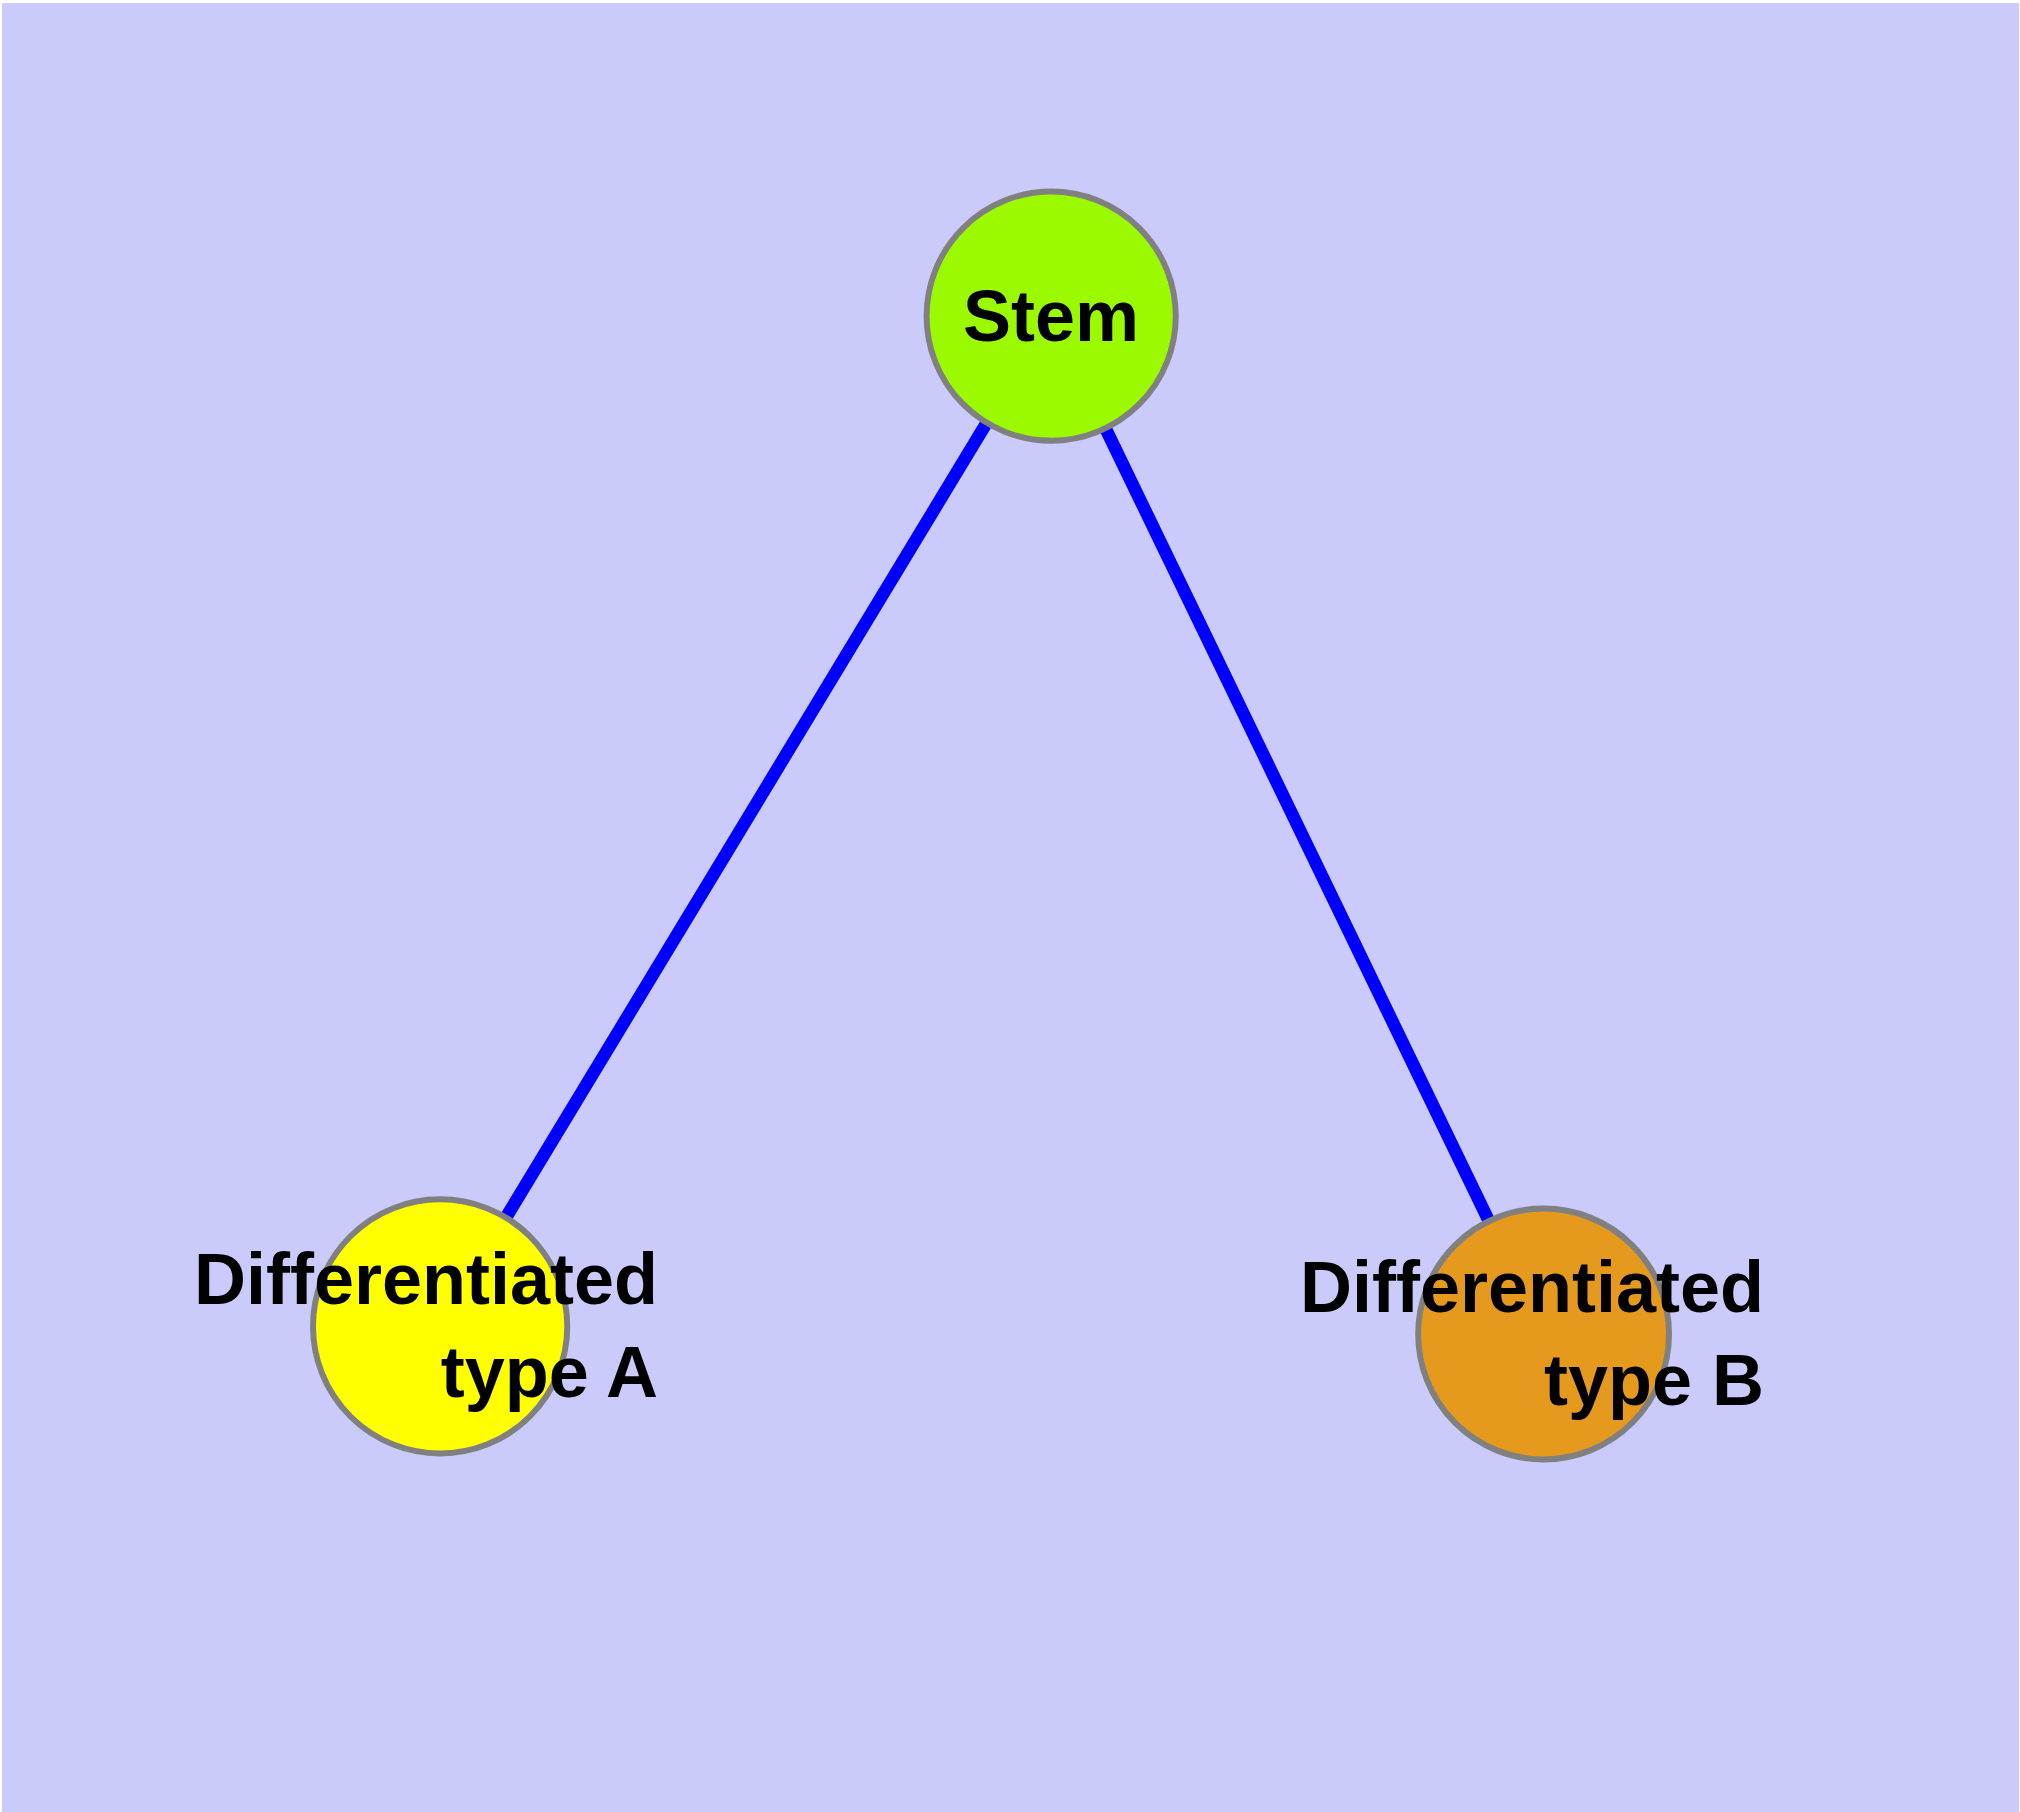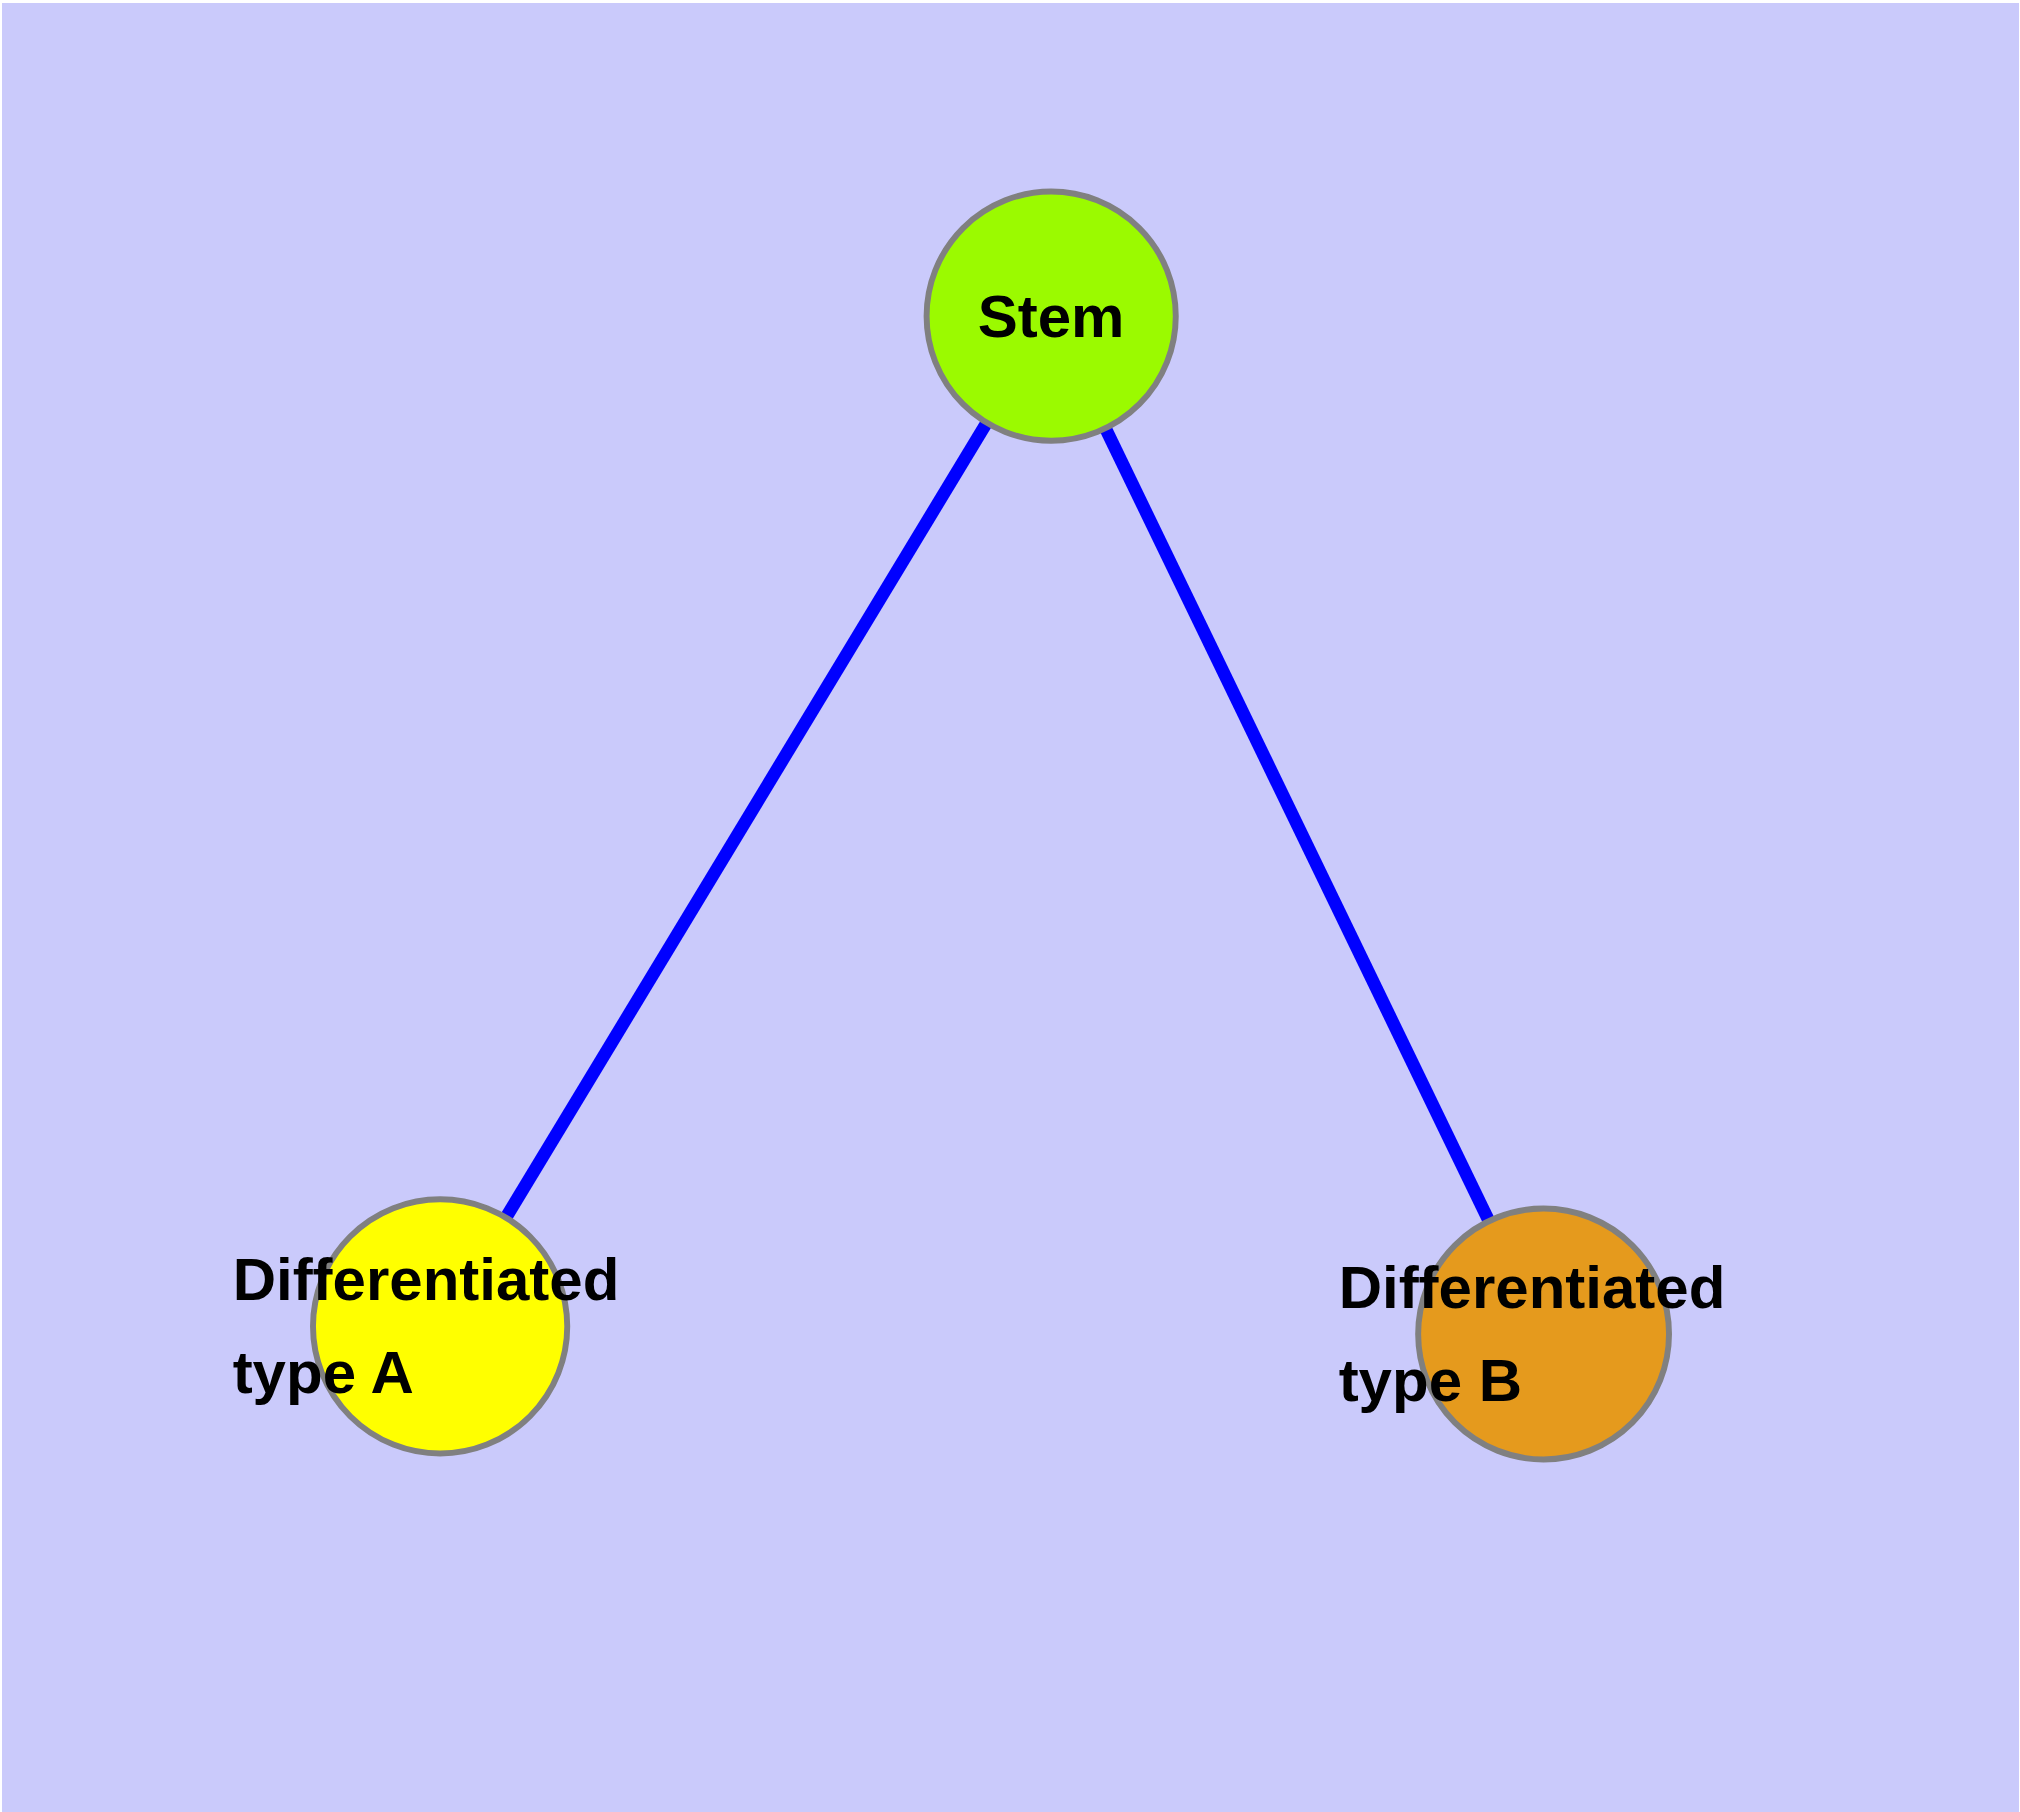--- a/index.html
+++ b/index.html
@@ -32,24 +32,24 @@
     stroke-width: 15px;
     stroke-linecap: butt;
   }
   #graph circle {
     stroke-width: 7px;
   }
   .node-label {
     position: absolute;
     transform: translate(-50%, -50%);
     font-weight: 700;
-    font-size: 60px;
+    font-size: 72px;
     line-height: 93px;
     letter-spacing: 0;
-    text-align: left;
+    text-align: right;
     white-space: pre-line;
   }
 </style>
 </head>
 <body style="background: rgb(255, 255, 255);">
 
 <div class="plot-bg" style="background: rgb(202, 202, 251);"></div>
 
 <svg id="graph" xmlns="http://www.w3.org/2000/svg" viewBox="0 0 2384 2138">
     <line x1="1240" y1="373" x2="519" y2="1565" stroke="#0000FF"></line>

